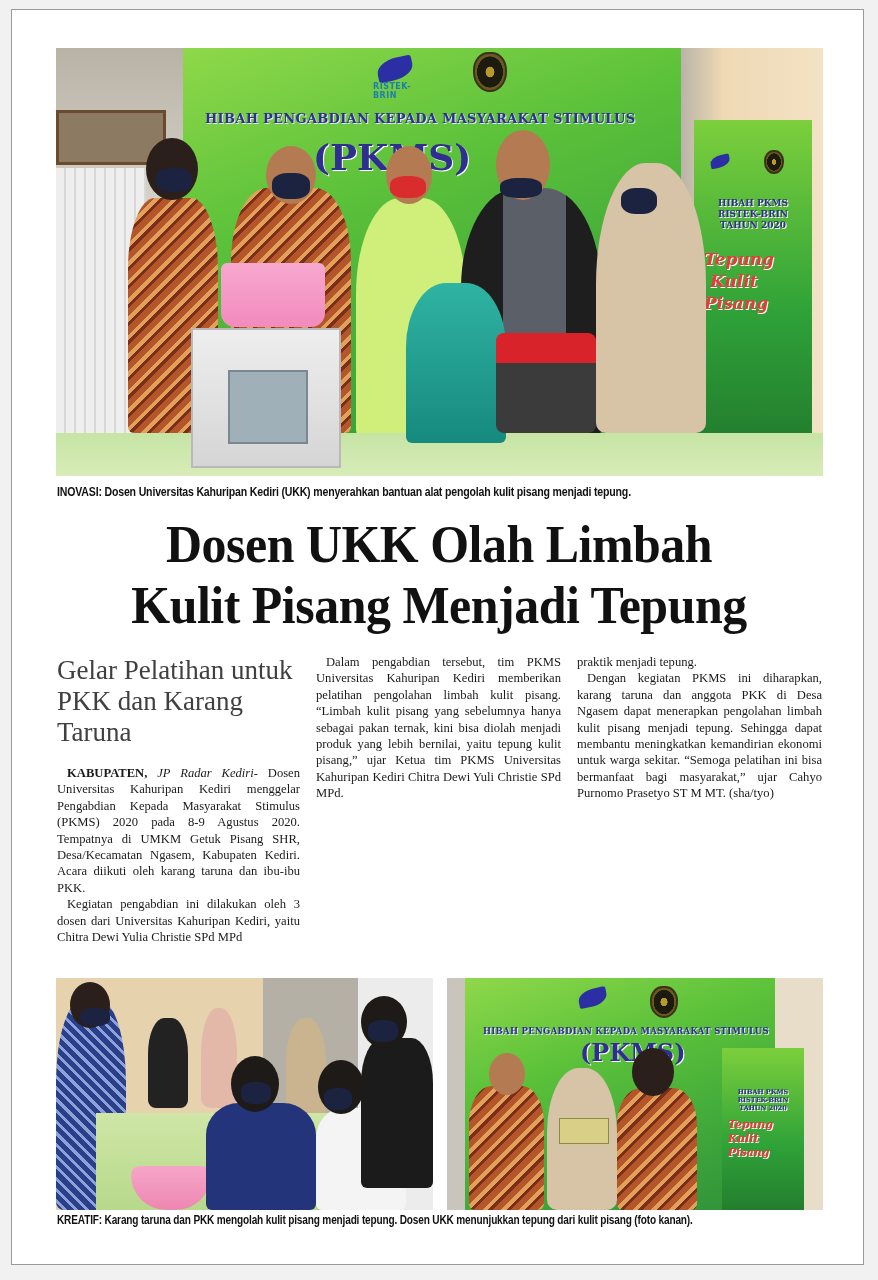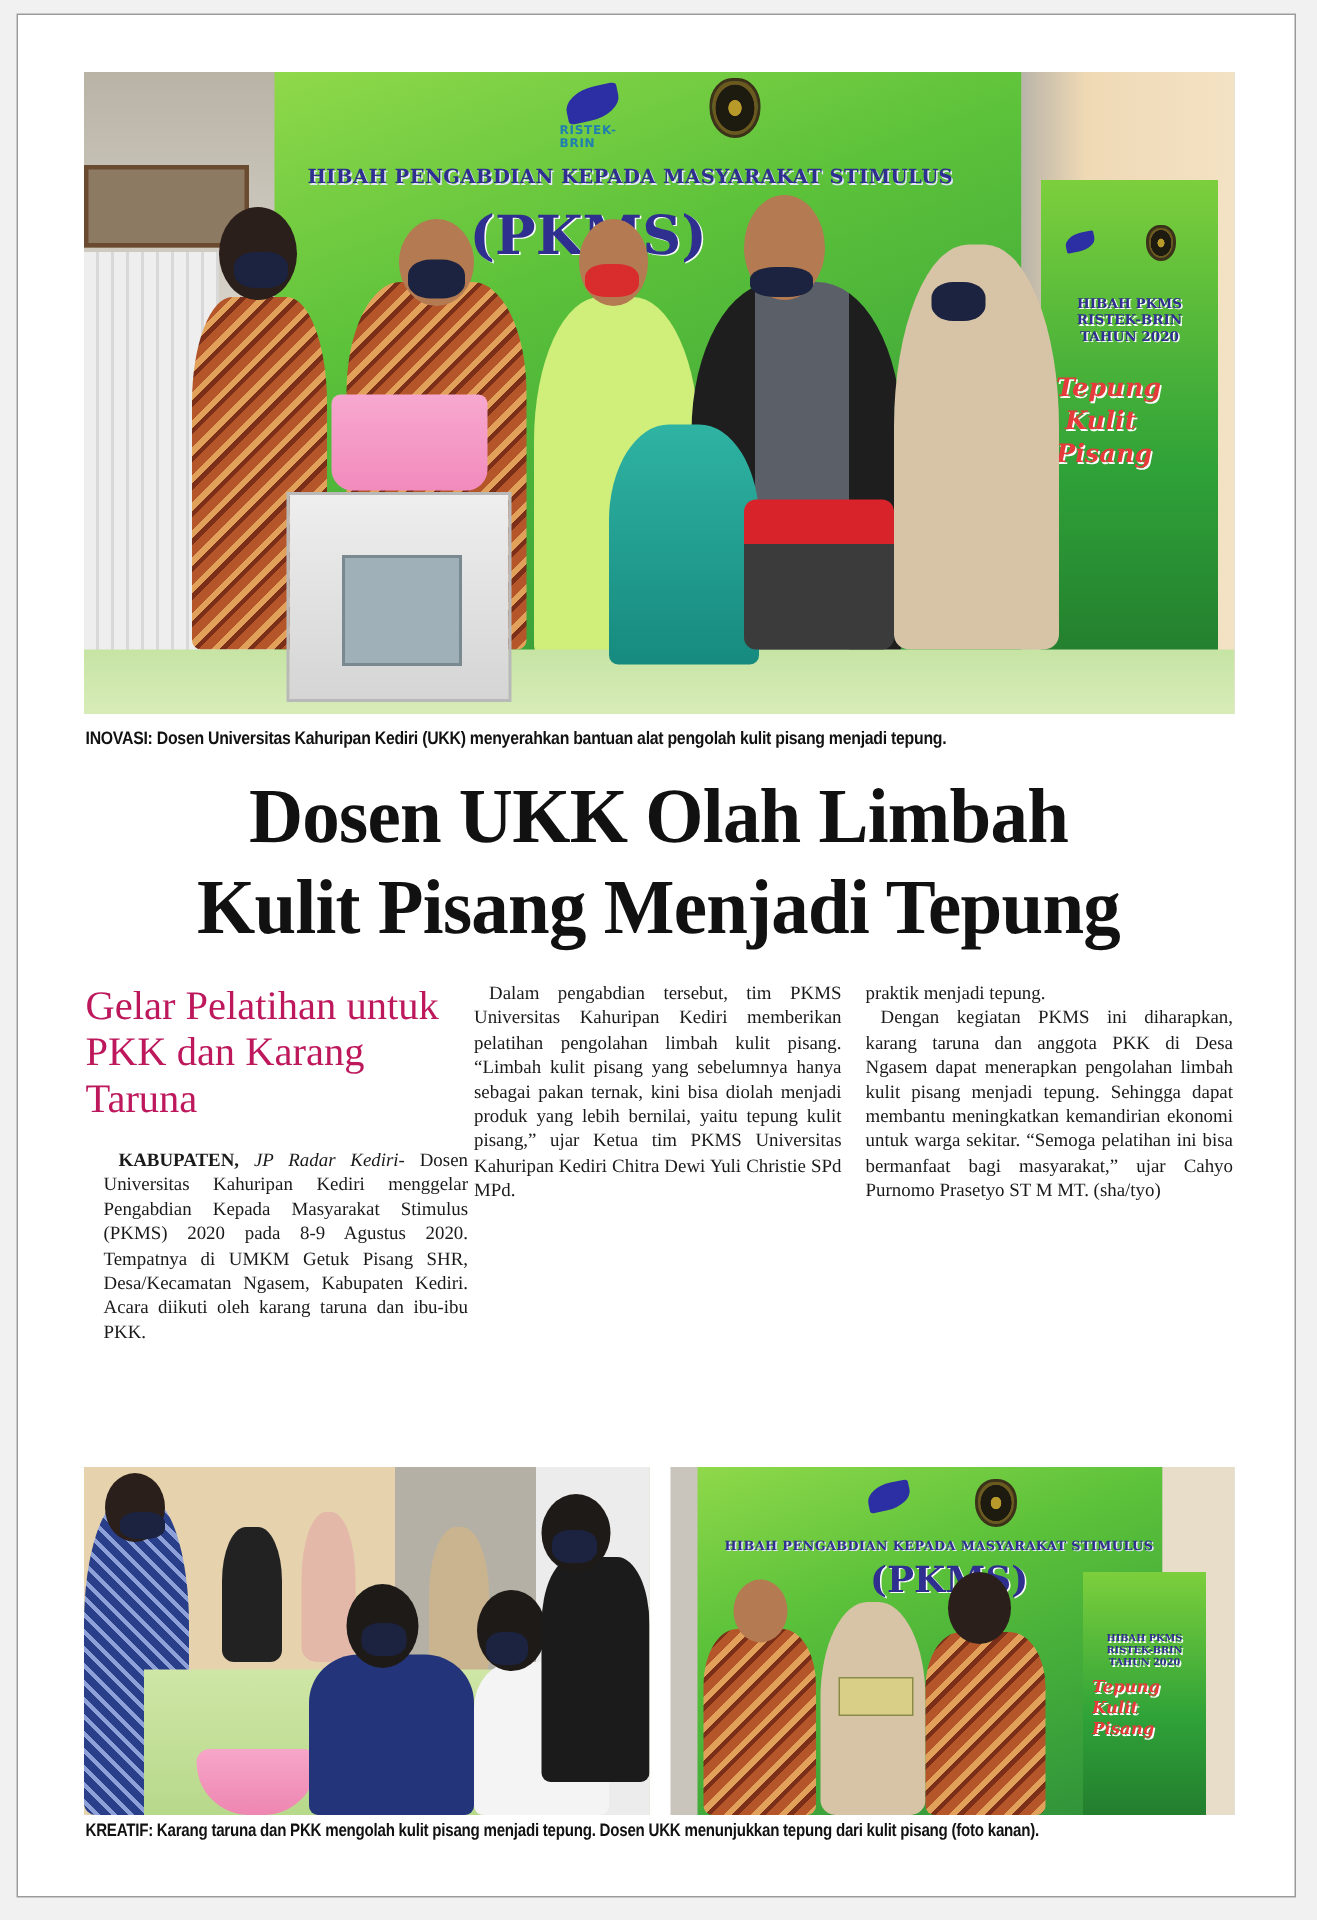--- a/index.html
+++ b/index.html
@@ -46,27 +46,27 @@
     .caption { position:absolute; font: bold 12px "Liberation Sans", sans-serif; color:#111111; white-space:nowrap; letter-spacing:-0.2px; transform-origin: left center; }
     #caption-top { left:57px; top:485px; transform: scaleX(0.88); }
     #caption-bottom { left:57px; top:1213px; transform: scaleX(0.84); }
 
     
     .headline { position:absolute; left:0; width:878px; text-align:center; font: bold 52px "Liberation Serif", serif; color:#111; letter-spacing:-0.5px; line-height:60px; transform: scaleX(0.96); }
     #headline-1 { top:515px; }
     #headline-2 { top:576px; }
 
     
-    .subhead { position:absolute; left:57px; top:655px; width:240px; font: 27px "Liberation Serif", serif; color:#be185d; line-height:31px; }
+    .subhead { position:absolute; left:57px; top:655px; width:240px; font: 27px "Liberation Serif", serif; color:#404040; line-height:31px; }
 
     
     .col { position:absolute; font: 12.6px "Liberation Serif", serif; color:#1a1a1a; line-height:16.4px; text-align:justify; }
     .col p { margin:0; text-indent:10px; }
     .col p.noindent { text-indent:0; }
-    #col-1 { left:69px; top:765px; width:243px; }
+    #col-1 { left:57px; top:765px; width:243px; }
     #col-2 { left:316px; top:654px; width:245px; }
     #col-3 { left:577px; top:654px; width:245px; }
     .dateline { font-weight:bold; }
     .source { font-style:italic; }
 
     
     #photo-left { left:56px; top:978px; width:377px; height:232px; background:#d6cbb4; }
     #photo-right { left:447px; top:978px; width:376px; height:232px; background:#c9c5bd; }
     .crowd-wall { position:absolute; left:0; top:0; width:100%; height:100%; background: linear-gradient(90deg,#e6d3ad 0 55%, #b5b0a6 55% 80%, #ececec 80%); }
     .table-green { position:absolute; background: linear-gradient(#cfe6a6,#b7d98b); }
@@ -138,20 +138,21 @@
 
 <div class="caption" id="caption-top">INOVASI: Dosen Universitas Kahuripan Kediri (UKK) menyerahkan bantuan alat pengolah kulit pisang menjadi tepung.</div>
 
 <div class="headline" id="headline-1">Dosen UKK Olah Limbah</div>
 <div class="headline" id="headline-2">Kulit Pisang Menjadi Tepung</div>
 
 <div class="subhead">Gelar Pelatihan untuk PKK dan Karang Taruna</div>
 
 <div class="col" id="col-1">
   <p><span class="dateline">KABUPATEN,</span> <span class="source">JP Radar Kediri</span><span>- Dosen Universitas Kahuripan Kediri menggelar Pengabdian Kepada Masyarakat Stimulus (PKMS) 2020 pada 8-9 Agustus 2020. Tempatnya di UMKM Getuk Pisang SHR, Desa/Kecamatan Ngasem, Kabupaten Kediri. Acara diikuti oleh karang taruna dan ibu-ibu PKK.</span></p>
+  <p>Kegiatan pengabdian ini dilakukan oleh 3 dosen dari Universitas Kahuripan Kediri, yaitu Chitra Dewi Yulia Christie SPd MPd</p>
 </div>
 
 <div class="col" id="col-2">
   <p>Dalam pengabdian tersebut, tim PKMS Universitas Kahuripan Kediri memberikan pelatihan pengolahan limbah kulit pisang. “Limbah kulit pisang yang sebelumnya hanya sebagai pakan ternak, kini bisa diolah menjadi produk yang lebih bernilai, yaitu tepung kulit pisang,” ujar Ketua tim PKMS Universitas Kahuripan Kediri Chitra Dewi Yuli Christie SPd MPd.</p>
 </div>
 
 <div class="col" id="col-3">
   <p class="noindent">praktik menjadi tepung.</p>
   <p>Dengan kegiatan PKMS ini diharapkan, karang taruna dan anggota PKK di Desa Ngasem dapat menerapkan pengolahan limbah kulit pisang menjadi tepung. Sehingga dapat membantu meningkatkan kemandirian ekonomi untuk warga sekitar. “Semoga pelatihan ini bisa bermanfaat bagi masyarakat,” ujar Cahyo Purnomo Prasetyo ST M MT. (sha/tyo)</p>
 </div>

